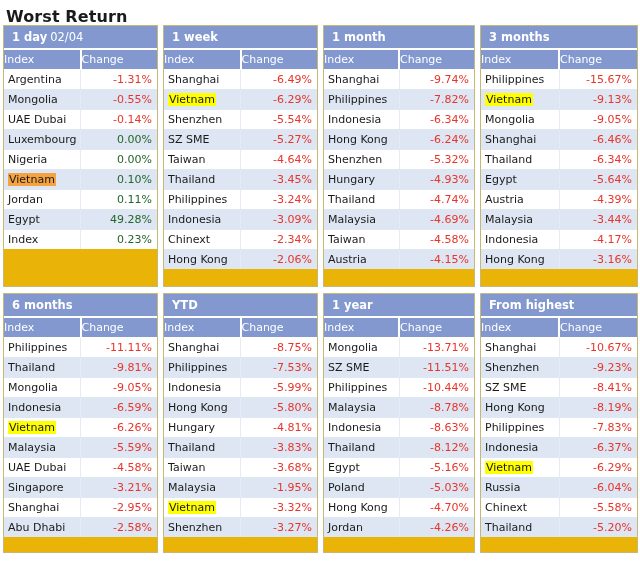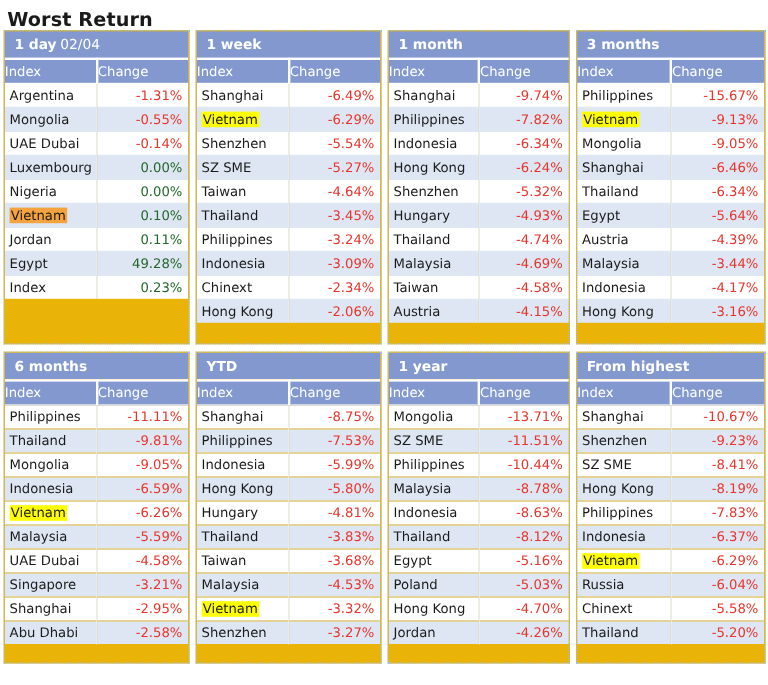--- a/index.html
+++ b/index.html
@@ -411,21 +411,21 @@
           <tr>
             <td><span class="nm">Thailand</span></td>
             <td class="val neg">-3.83%</td>
           </tr>
           <tr>
             <td><span class="nm">Taiwan</span></td>
             <td class="val neg">-3.68%</td>
           </tr>
           <tr>
             <td><span class="nm">Malaysia</span></td>
-            <td class="val neg">-4.53%</td>
+            <td class="val neg">-1.95%</td>
           </tr>
           <tr>
             <td class="hl-yellow"><span class="nm">Vietnam</span></td>
             <td class="val neg">-3.32%</td>
           </tr>
           <tr>
             <td><span class="nm">Shenzhen</span></td>
             <td class="val neg">-3.27%</td>
           </tr>
         </tbody>

